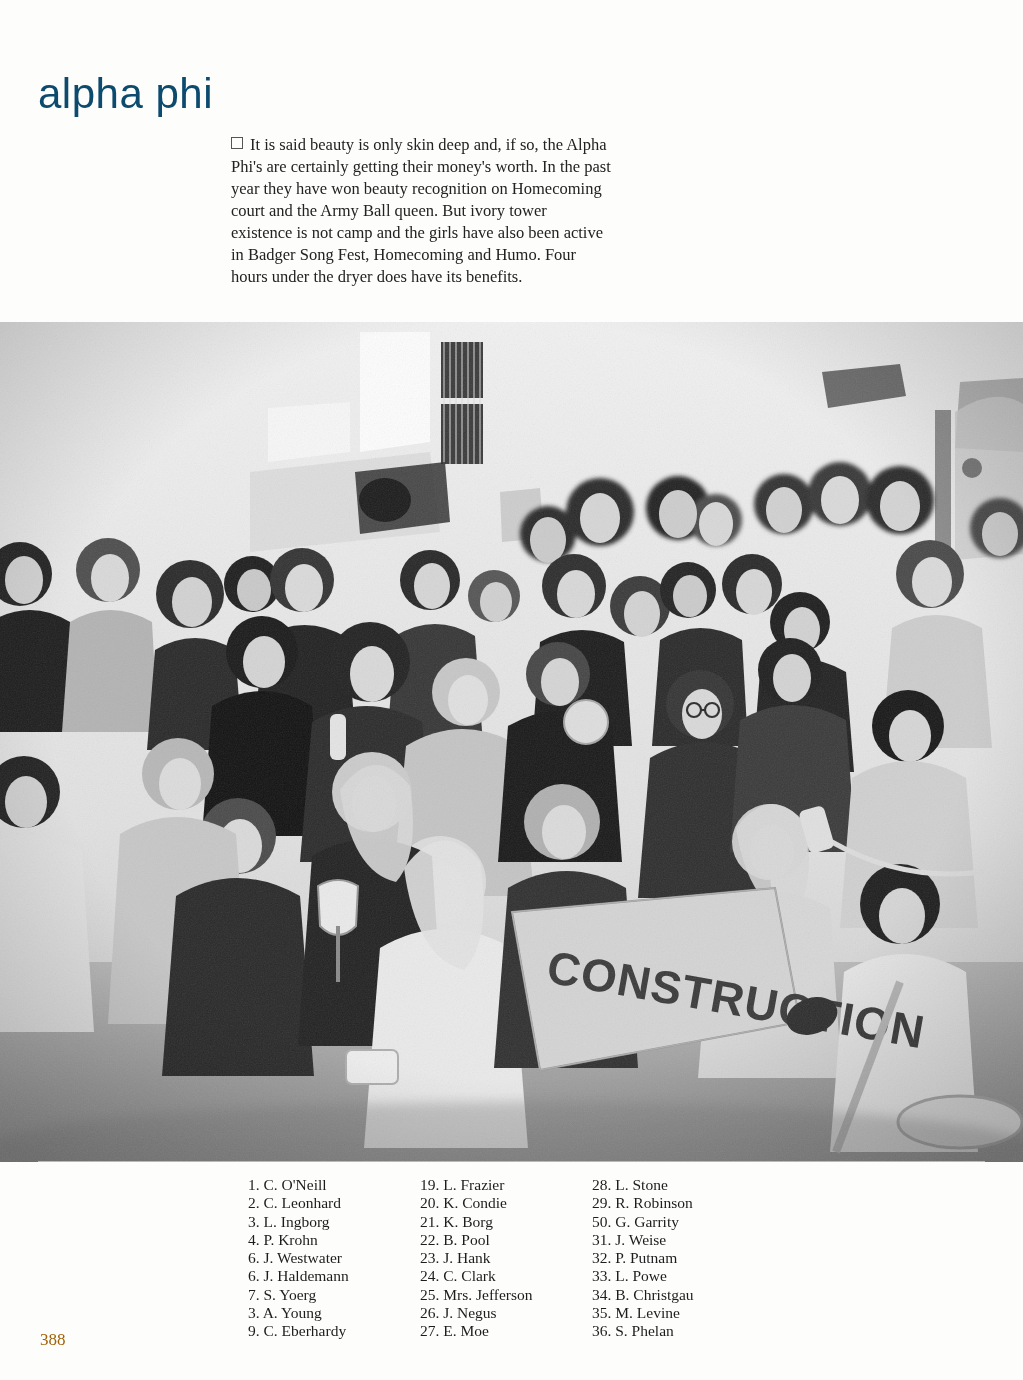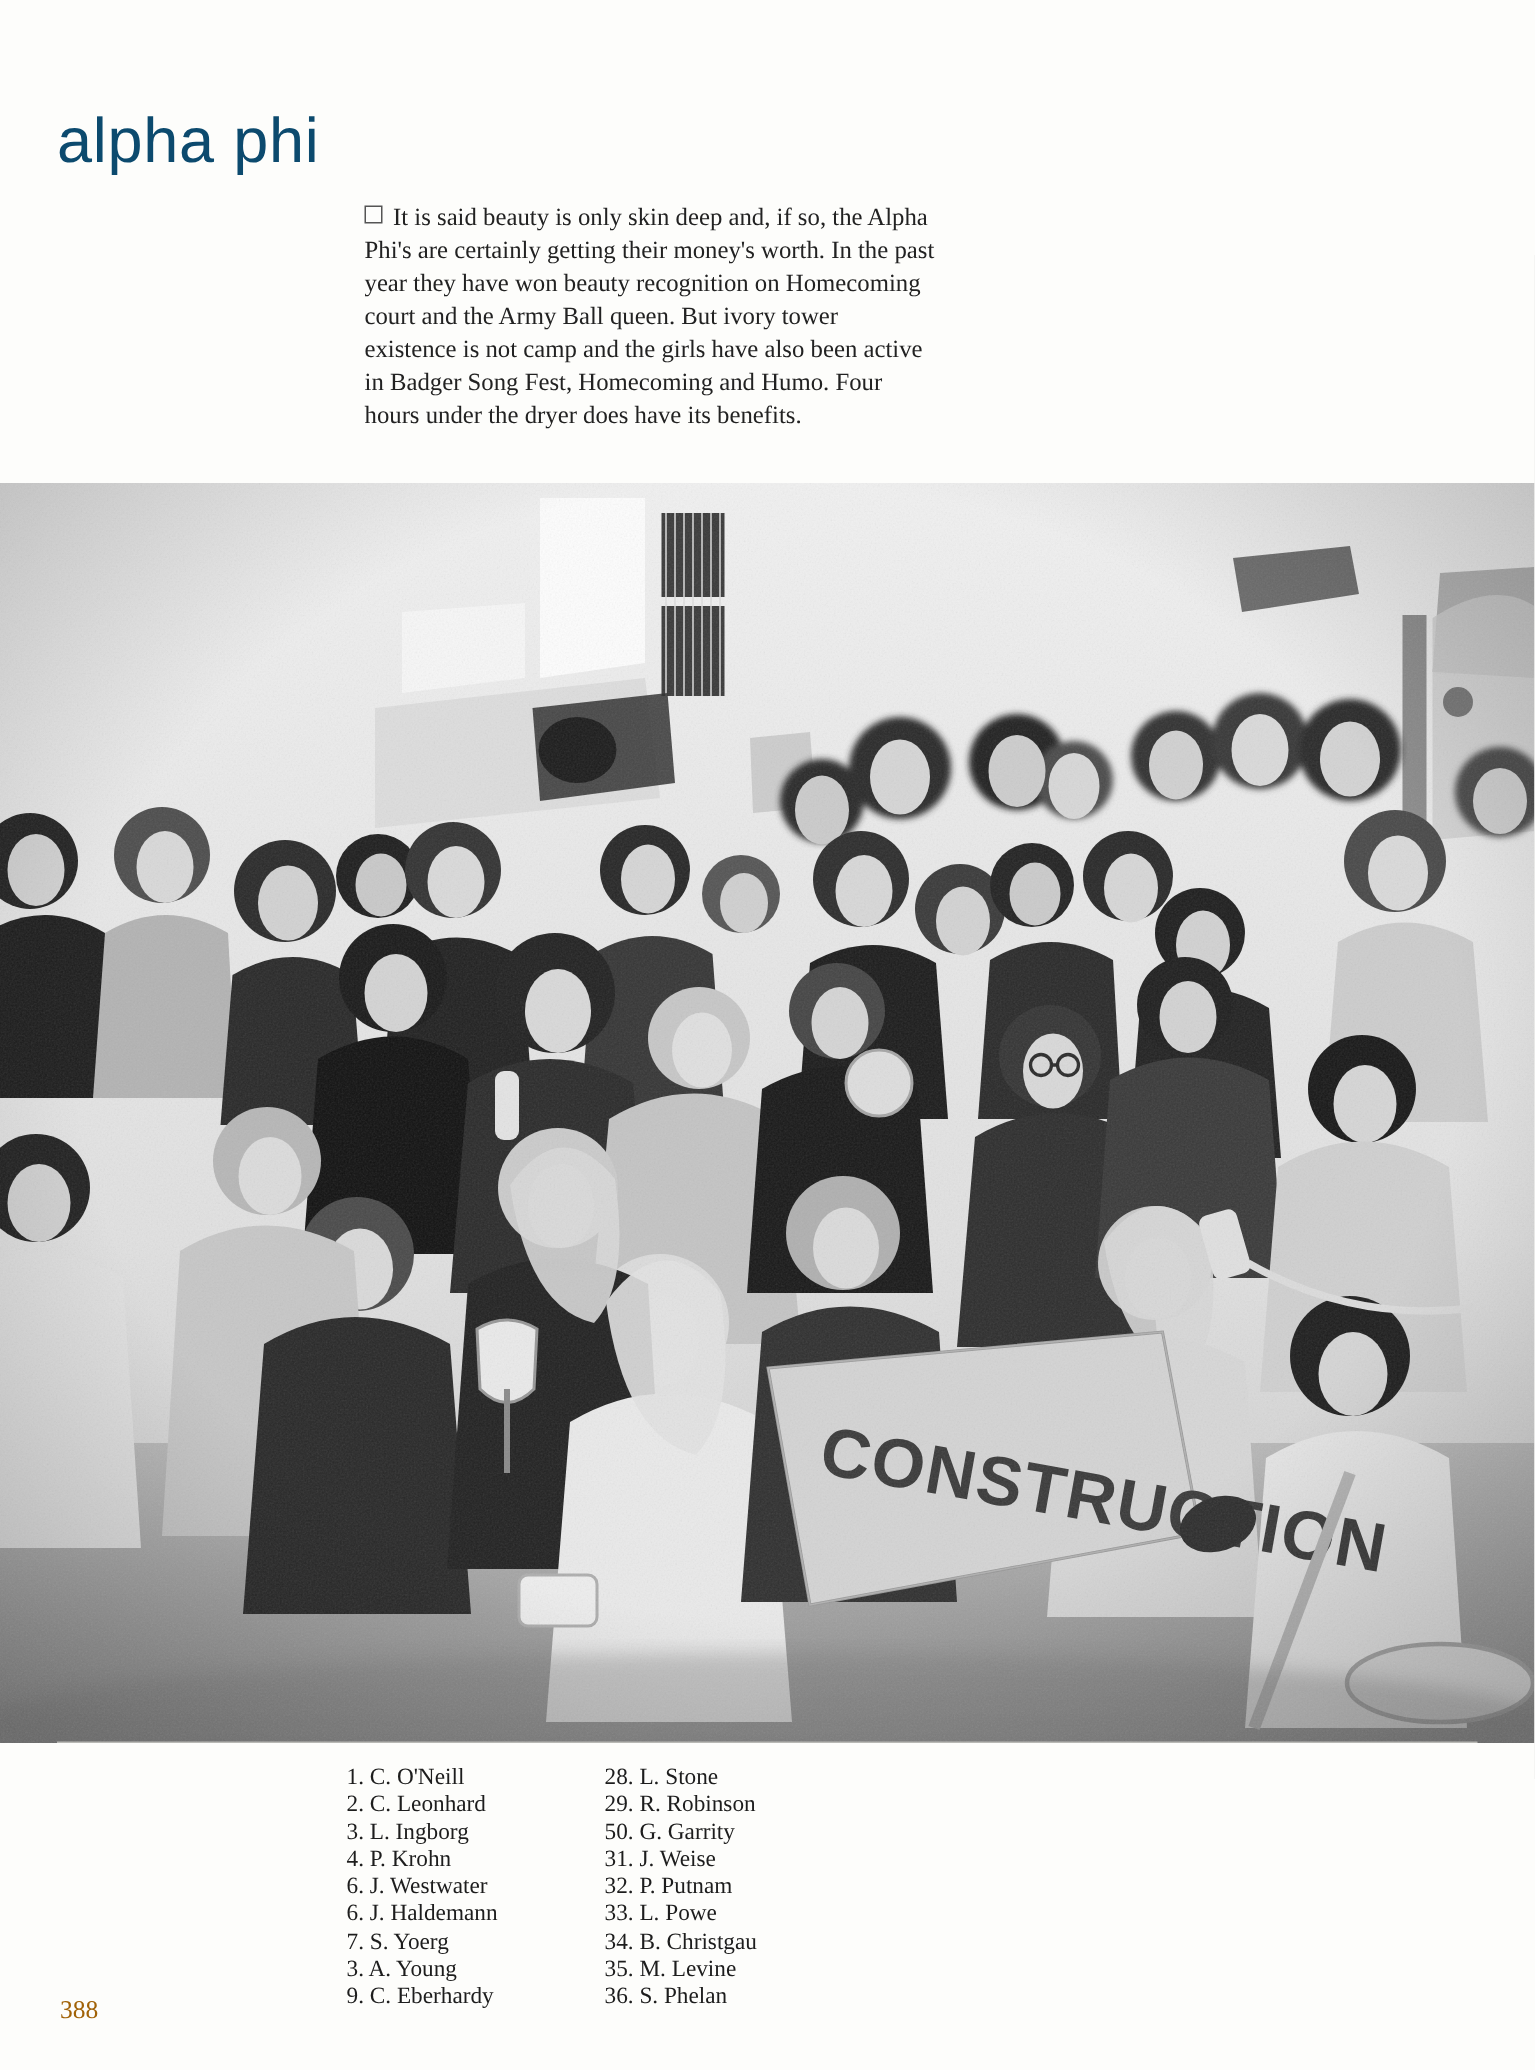--- a/index.html
+++ b/index.html
@@ -25,21 +25,21 @@
     left: 38px;
     top: 42px;
     font-family: "Liberation Sans", sans-serif;
     font-size: 42px;
     font-weight: 400;
     letter-spacing: 0.5px;
     color: #0c4a6e;
   }
   .blurb {
     position: absolute;
-    left: 243px;
+    left: 231px;
     top: 134px;
     width: 380px;
     font-family: "Liberation Serif", serif;
     font-size: 16.5px;
     line-height: 1.33;
     color: #222;
     text-align: left;
   }
   .blurb .marker {
     display: inline-block;
@@ -78,21 +78,21 @@
   .roster-rule {
     position: absolute;
     left: 38px;
     top: -7px;
     width: 947px;
     height: 1px;
     background: #b9b9b5;
   }
   .roster-cols {
     position: absolute;
-    left: 231px;
+    left: 248px;
     top: 8px;
     display: flex;
     gap: 0px;
     align-items: flex-end;
   }
   .roster-col {
     width: 172px;
     font-family: "Liberation Serif", serif;
     font-size: 15.5px;
     line-height: 1.18;
@@ -358,20 +358,31 @@
         <div class="roster-item">3. L. Ingborg</div>
         <div class="roster-item">4. P. Krohn</div>
         <div class="roster-item">6. J. Westwater</div>
         <div class="roster-item">6. J. Haldemann</div>
         <div class="roster-item">7. S. Yoerg</div>
         <div class="roster-item">3. A. Young</div>
         <div class="roster-item">9. C. Eberhardy</div>
       </div>
 
 
+      <div class="roster-col">
+        <div class="roster-item">19. L. Frazier</div>
+        <div class="roster-item">20. K. Condie</div>
+        <div class="roster-item">21. K. Borg</div>
+        <div class="roster-item">22. B. Pool</div>
+        <div class="roster-item">23. J. Hank</div>
+        <div class="roster-item">24. C. Clark</div>
+        <div class="roster-item">25. Mrs. Jefferson</div>
+        <div class="roster-item">26. J. Negus</div>
+        <div class="roster-item">27. E. Moe</div>
+      </div>
 
       <div class="roster-col">
         <div class="roster-item">28. L. Stone</div>
         <div class="roster-item">29. R. Robinson</div>
         <div class="roster-item">50. G. Garrity</div>
         <div class="roster-item">31. J. Weise</div>
         <div class="roster-item">32. P. Putnam</div>
         <div class="roster-item">33. L. Powe</div>
         <div class="roster-item">34. B. Christgau</div>
         <div class="roster-item">35. M. Levine</div>

